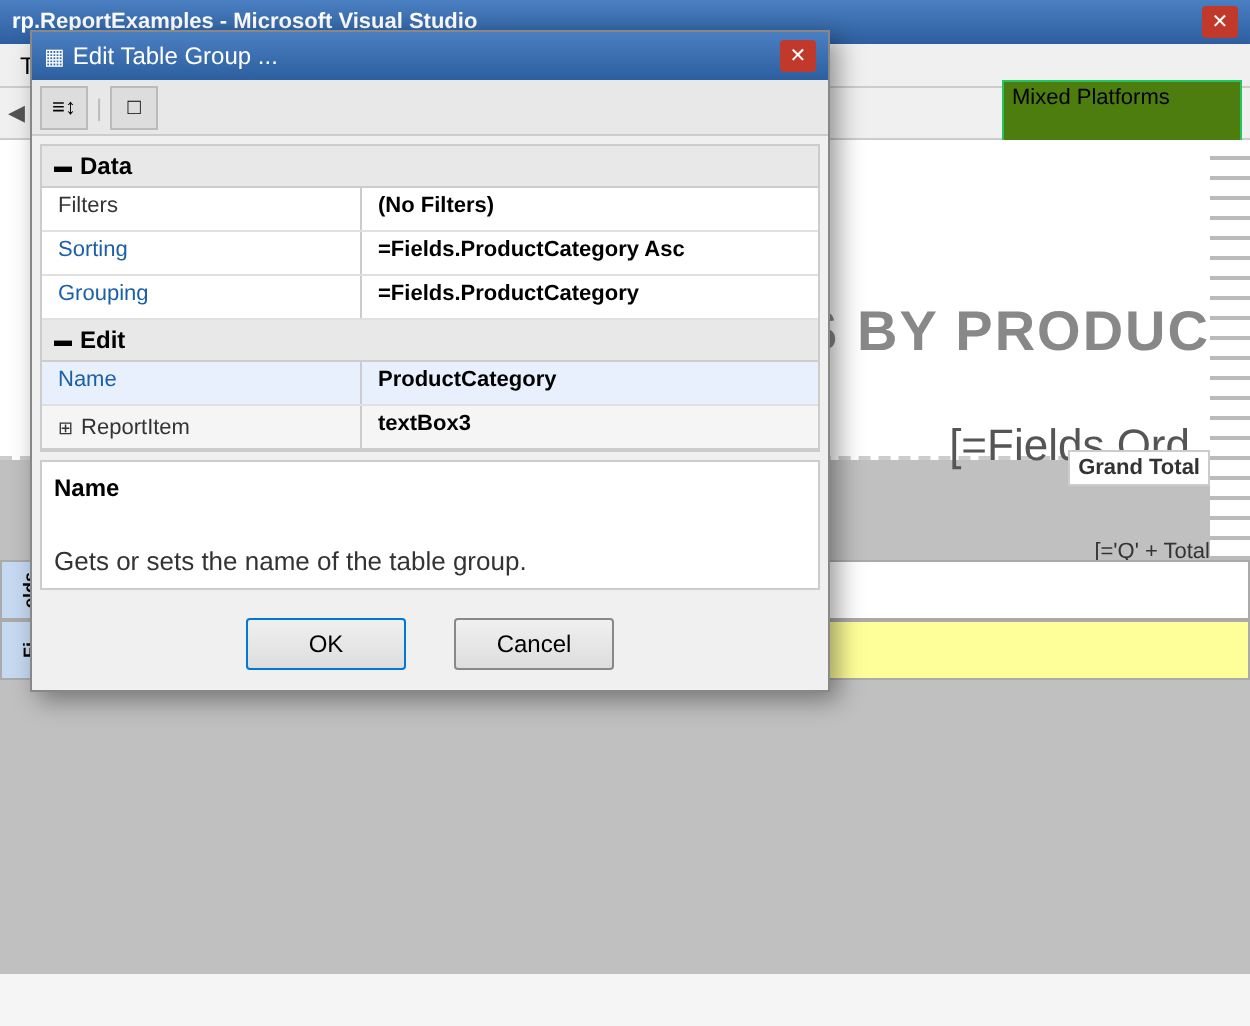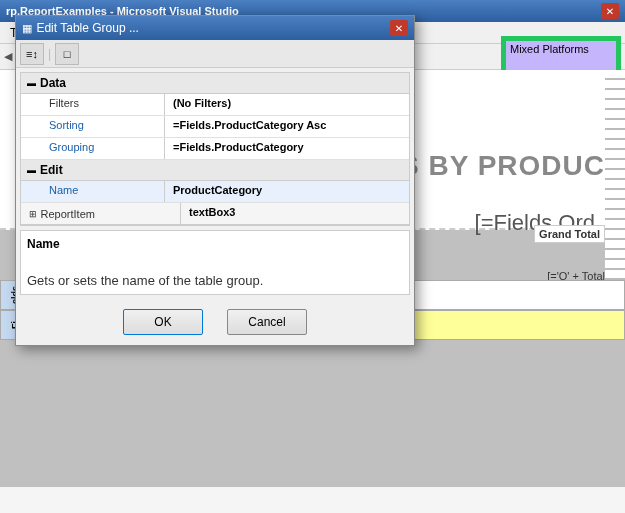--- a/index.html
+++ b/index.html
@@ -59,22 +59,22 @@
       position: absolute;
       top: 70px;
       left: 0;
       right: 0;
       bottom: 0;
       background: #f5f5f5;
       overflow: hidden;
     }
 
     .dropdown-select {
-      background: #c4b5fd;
-      border: 5px solid #22c55e;
+      background: #4d7c0f;
+      border: 1px solid #22c55e;
       padding: 2px 16px 18px 4px;
       font-size: 11px;
       appearance: none;
       position: relative;
       cursor: pointer;
       min-width: 120px;
     }
 
     .report-canvas {
       background: #c0c0c0;
@@ -225,22 +225,22 @@
       gap: 4px;
     }
 
     .prop-row {
       display: flex;
       border-bottom: 1px solid #e0e0e0;
       height: 22px;
     }
 
     .prop-name {
-      width: 144px;
-      padding: 3px 8px 3px 28px;
+      width: 160px;
+      padding: 3px 8px 3px 8px;
       border-right: 1px solid #ccc;
       color: #333;
       font-size: 11px;
     }
 
     .prop-name.blue {
       color: #1a5fa8;
     }
 
     .prop-value {

